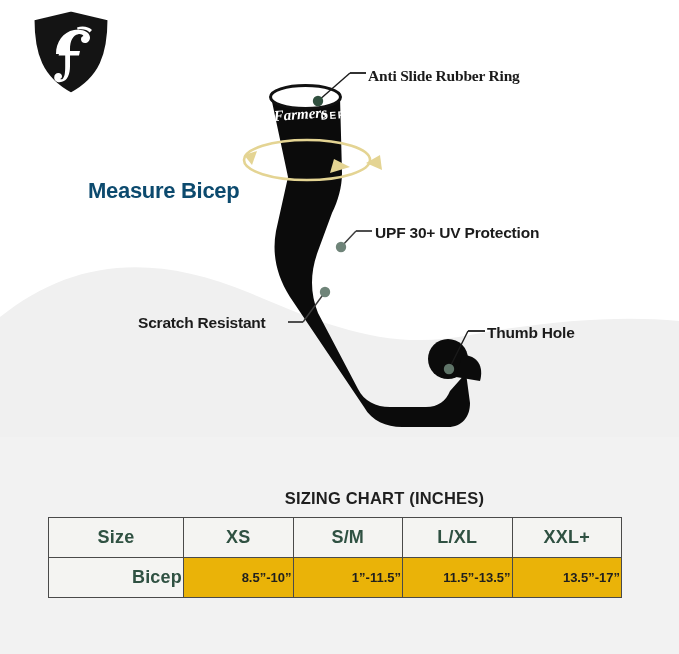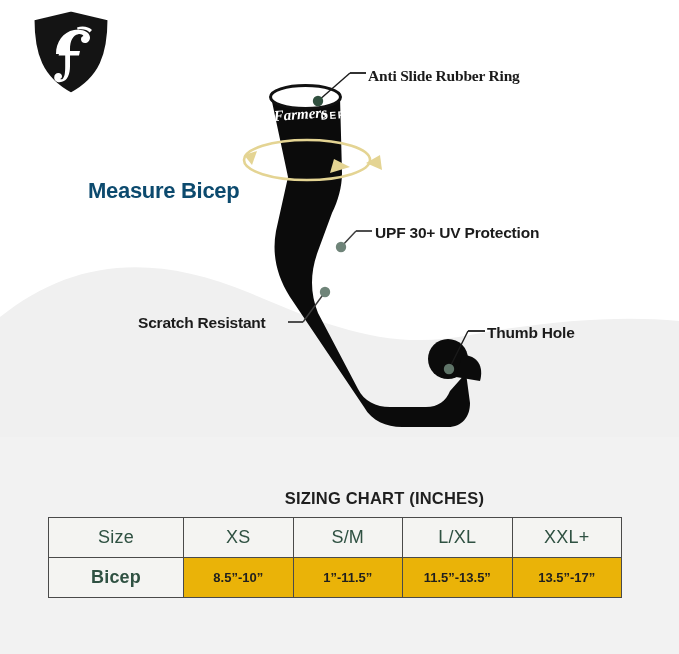--- a/index.html
+++ b/index.html
@@ -98,30 +98,31 @@
     border-collapse: collapse;
     table-layout: fixed;
   }
   .size-table td {
     border: 1.3px solid #4a4a4a;
     text-align: center;
     background: #f4f4f2;
   }
   .size-table tr.head td {
     height: 37px;
-    font-weight: normal;
+    font-weight: bold;
     font-size: 18px;
     color: #2f5142;
     letter-spacing: 0.2px;
   }
   .size-table tr.body td {
     height: 37px;
     font-size: 13px;
     color: #1f1f1f;
     font-weight: bold;
+    text-align: right;
   }
   .size-table tr.body td.rowlabel {
     font-weight: bold;
     font-size: 18px;
     color: #2f5142;
     background: #f4f4f2;
     letter-spacing: 0.2px;
   }
   .size-table tr.body td.val {
     background: #eab308;

